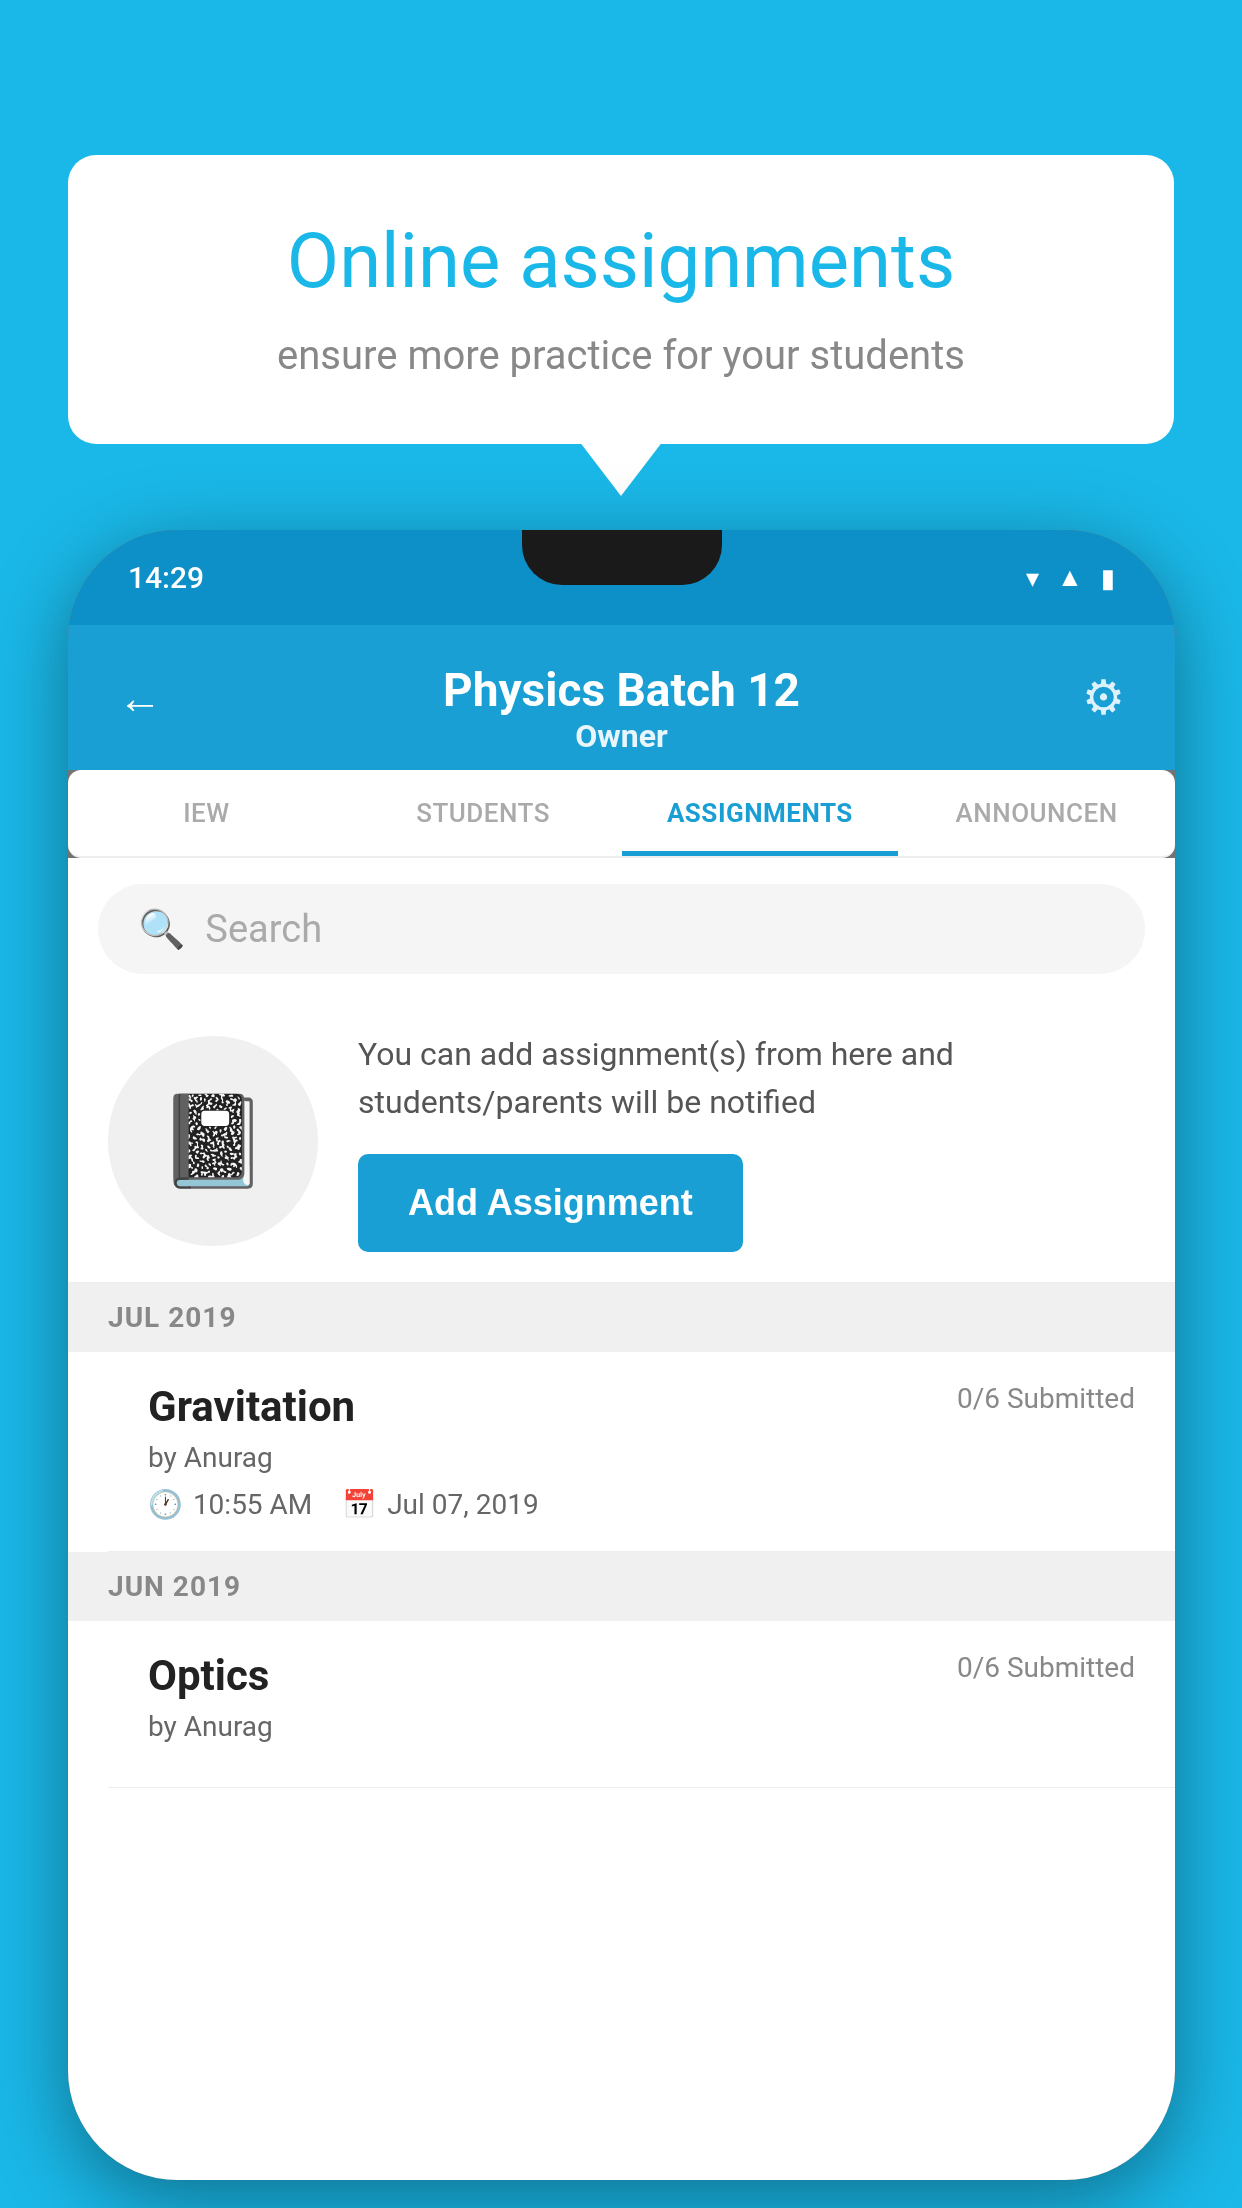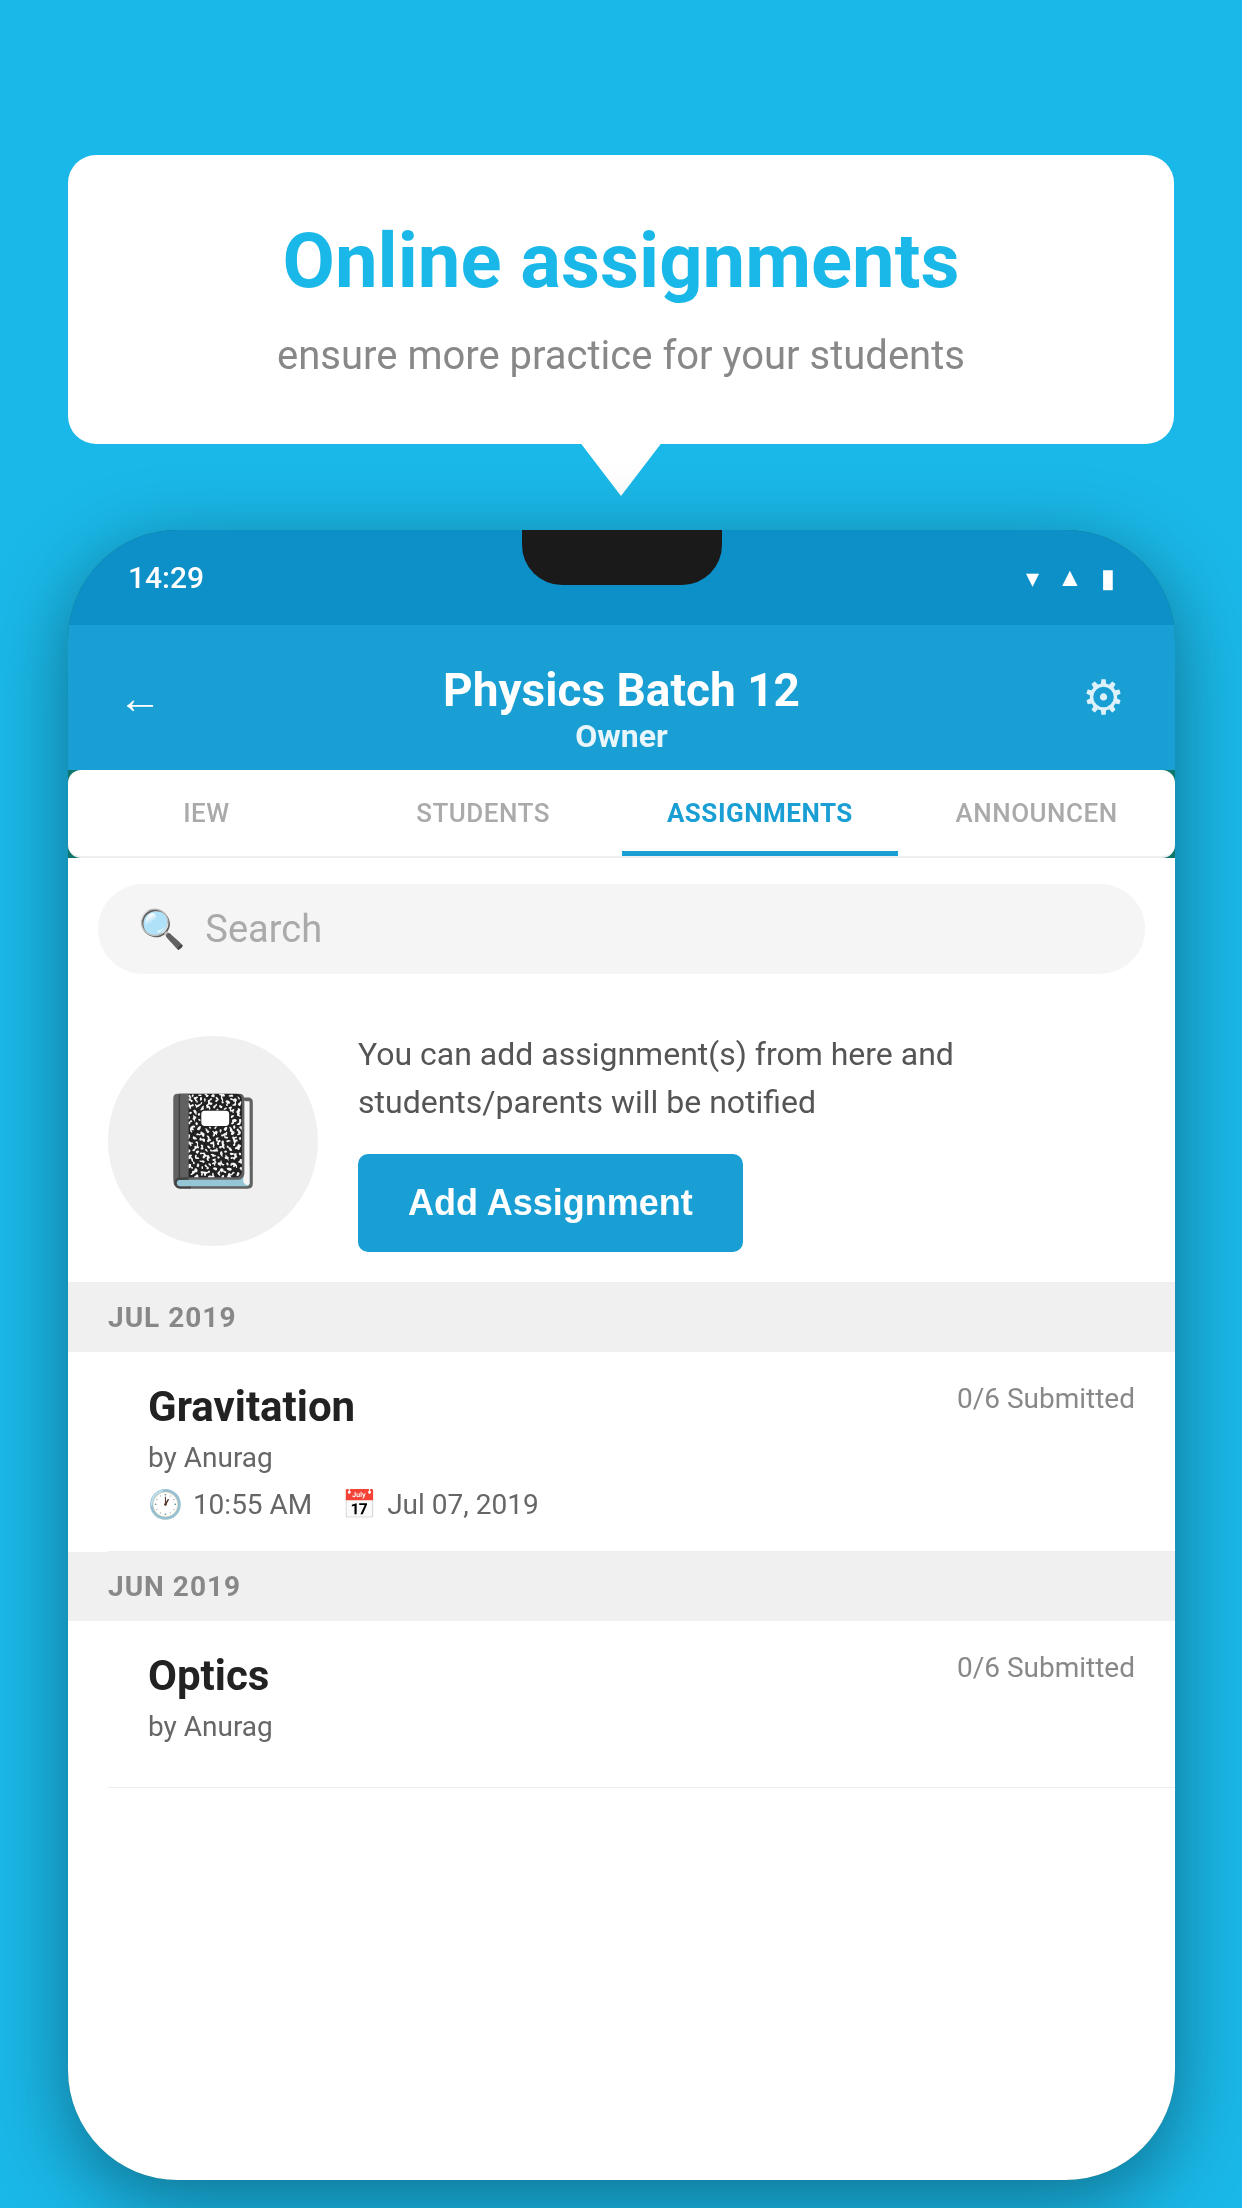--- a/index.html
+++ b/index.html
@@ -42,39 +42,39 @@
       width: 0;
       height: 0;
       border-left: 42px solid transparent;
       border-right: 42px solid transparent;
       border-top: 55px solid white;
     }
 
     .bubble-title {
       font-size: 76px;
       color: #1ab8e8;
-      font-weight: 700;
+      font-weight: 400;
       margin-bottom: 28px;
       line-height: 1.1;
     }
 
     .bubble-subtitle {
       font-size: 40px;
       color: #888;
       font-weight: 400;
     }
 
     
     .phone-frame {
       position: absolute;
       top: 530px;
       left: 68px;
       width: 1107px;
       height: 1650px;
-      background: #0f766e;
+      background: #737373;
       border-radius: 110px;
       overflow: hidden;
       box-shadow: 0 20px 80px rgba(0,0,0,0.4);
     }
 
     
     .phone-top-bar {
       position: relative;
       height: 95px;
       background: #0d8fc7;

